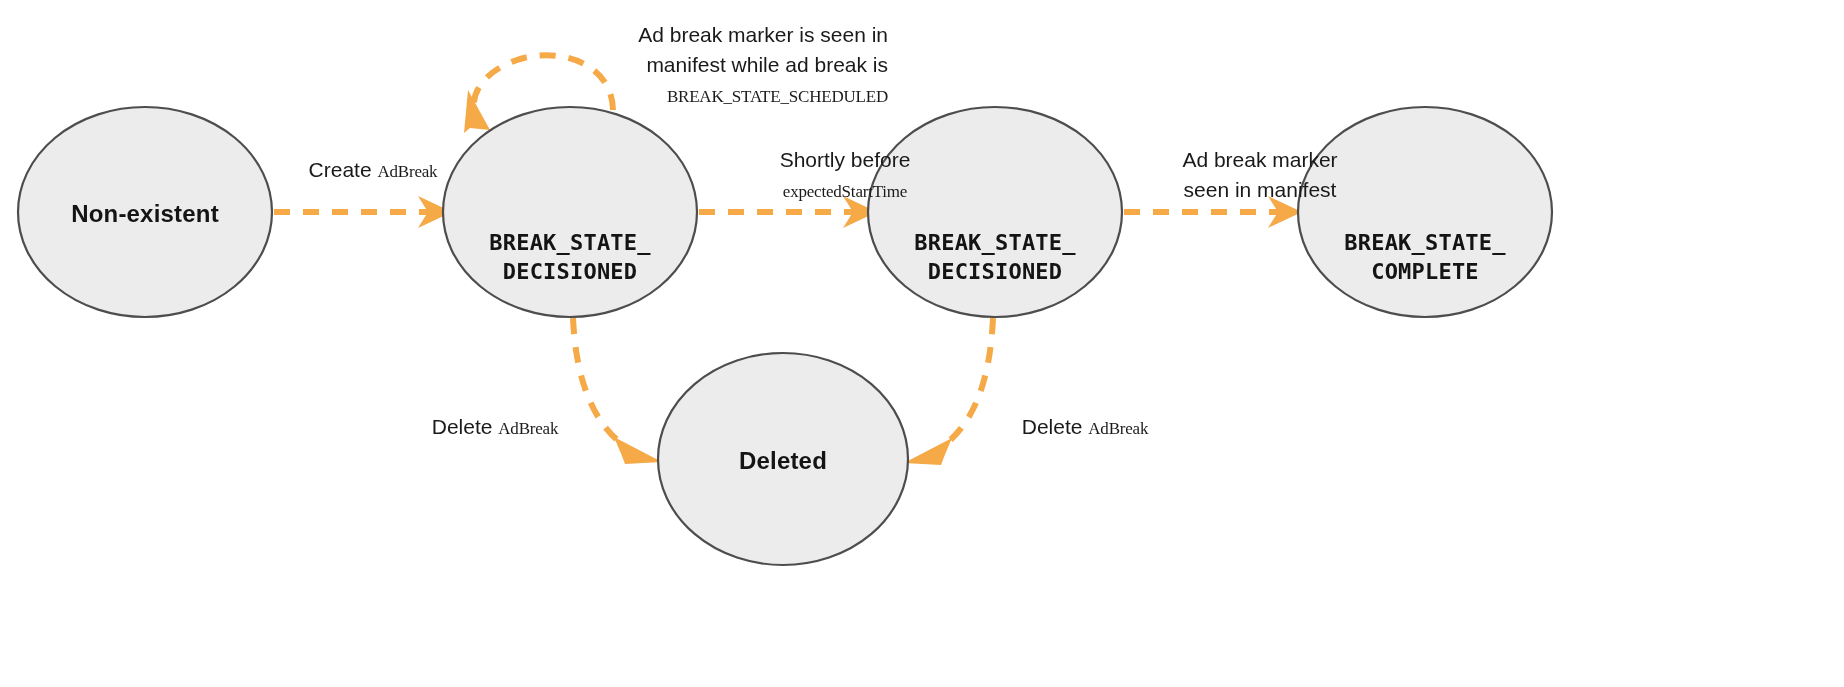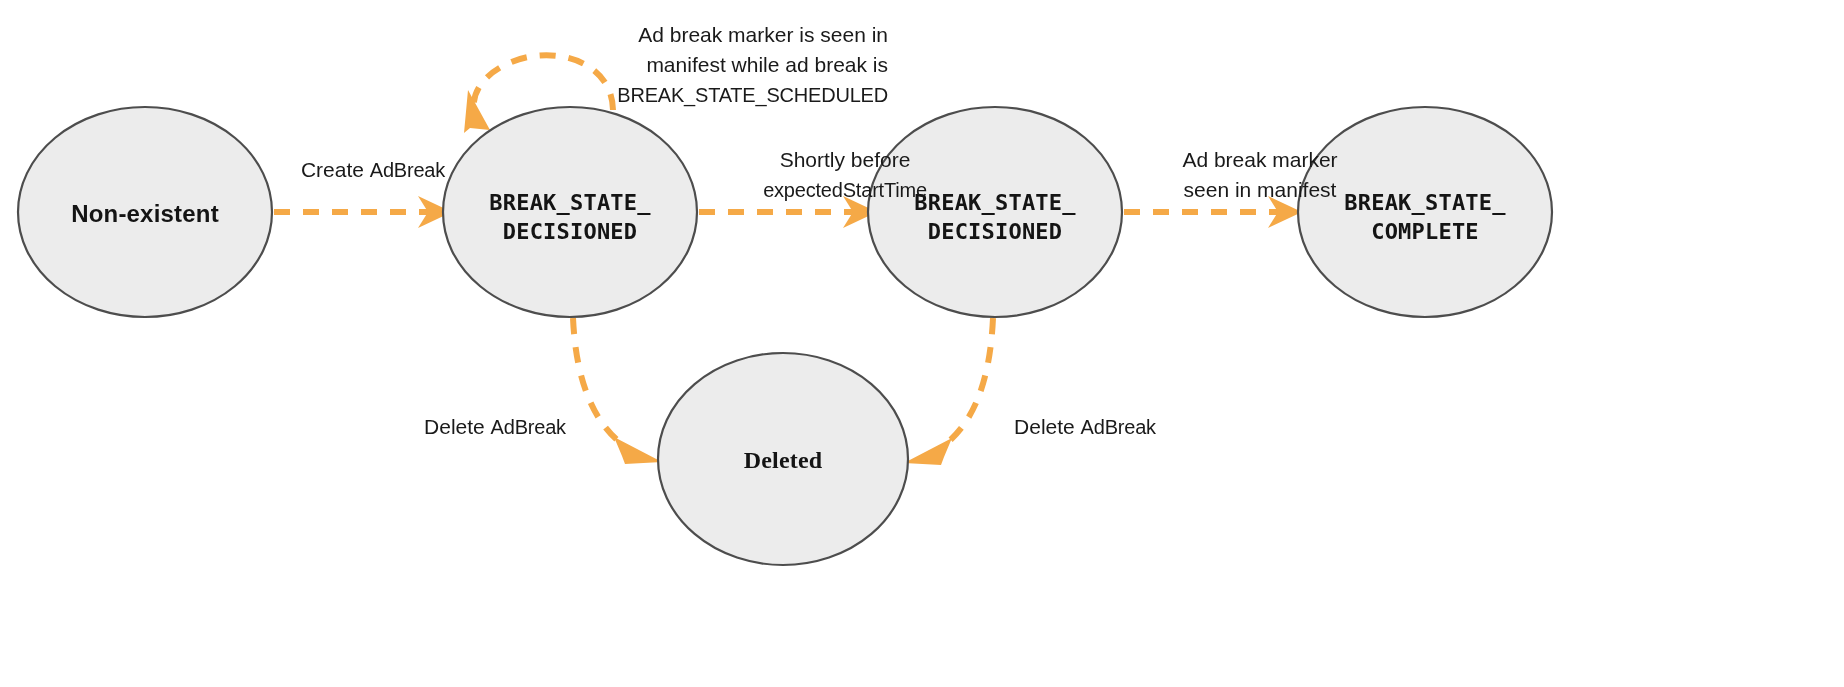--- a/index.html
+++ b/index.html
@@ -49,39 +49,40 @@
     color: #141414;
     line-height: 1.32;
     pointer-events: none;
     white-space: pre;
   }
   .node-label.mono {
     font-family: "DejaVu Sans Mono", "Liberation Mono", monospace;
     font-weight: bold;
     font-size: 22px;
     letter-spacing: 0.2px;
+    margin-top: 40px;
   }
   .node-label.sans {
     font-family: "Liberation Sans", sans-serif;
     font-weight: bold;
     font-size: 24px;
     letter-spacing: 0.2px;
   }
   .edge-label {
     position: absolute;
     color: #1A1A1A;
     font-family: "Liberation Sans", sans-serif;
     font-size: 21px;
     line-height: 1.42;
     white-space: pre;
     pointer-events: none;
   }
   .edge-label .mono-run {
-    font-family: Liberation Sans, sans-serif;
-    font-size: 20px;
+    font-family: Liberation Serif, serif;
+    font-size: 17px;
     letter-spacing: -0.2px;
   }
   .edge-label.center { text-align: center; }
   .edge-label.left   { text-align: right; }
 </style>
 </head>
 <body>
 
 <div id="diagram-root">
 
@@ -132,21 +133,21 @@
   </svg>
 
   <div class="node-label sans" style="left:45px; top:198px; width:200px;"><span>Non-existent</span></div>
 
   <div class="node-label mono" style="left:455px; top:188px; width:230px;"><span>BREAK_STATE_</span><br><span>DECISIONED</span></div>
 
   <div class="node-label mono" style="left:880px; top:188px; width:230px;"><span>BREAK_STATE_</span><br><span>DECISIONED</span></div>
 
   <div class="node-label mono" style="left:1310px; top:188px; width:230px;"><span>BREAK_STATE_</span><br><span>COMPLETE</span></div>
 
-  <div class="node-label sans" style="left:683px; top:445px; width:200px;font-family:Liberation Serif, serif;"><span>Deleted</span></div>
+  <div class="node-label sans" style="left:683px; top:445px; width:200px;"><span>Deleted</span></div>
 
   <div class="edge-label center" style="left:288px; top:155px; width:170px;"><span>Create </span><span class="mono-run">AdBreak</span></div>
 
   <div class="edge-label left" style="left:588px; top:20px; width:300px;"><span>Ad break marker is seen in</span><br><span>manifest while ad break is</span><br><span class="mono-run">BREAK_STATE_SCHEDULED</span></div>
 
   <div class="edge-label center" style="left:700px; top:145px; width:290px;"><span>Shortly before</span><br><span class="mono-run">expectedStartTime</span></div>
 
   <div class="edge-label center" style="left:1120px; top:145px; width:280px;"><span>Ad break marker</span><br><span>seen in manifest</span></div>
 
   <div class="edge-label center" style="left:410px; top:412px; width:170px;"><span>Delete </span><span class="mono-run">AdBreak</span></div>

